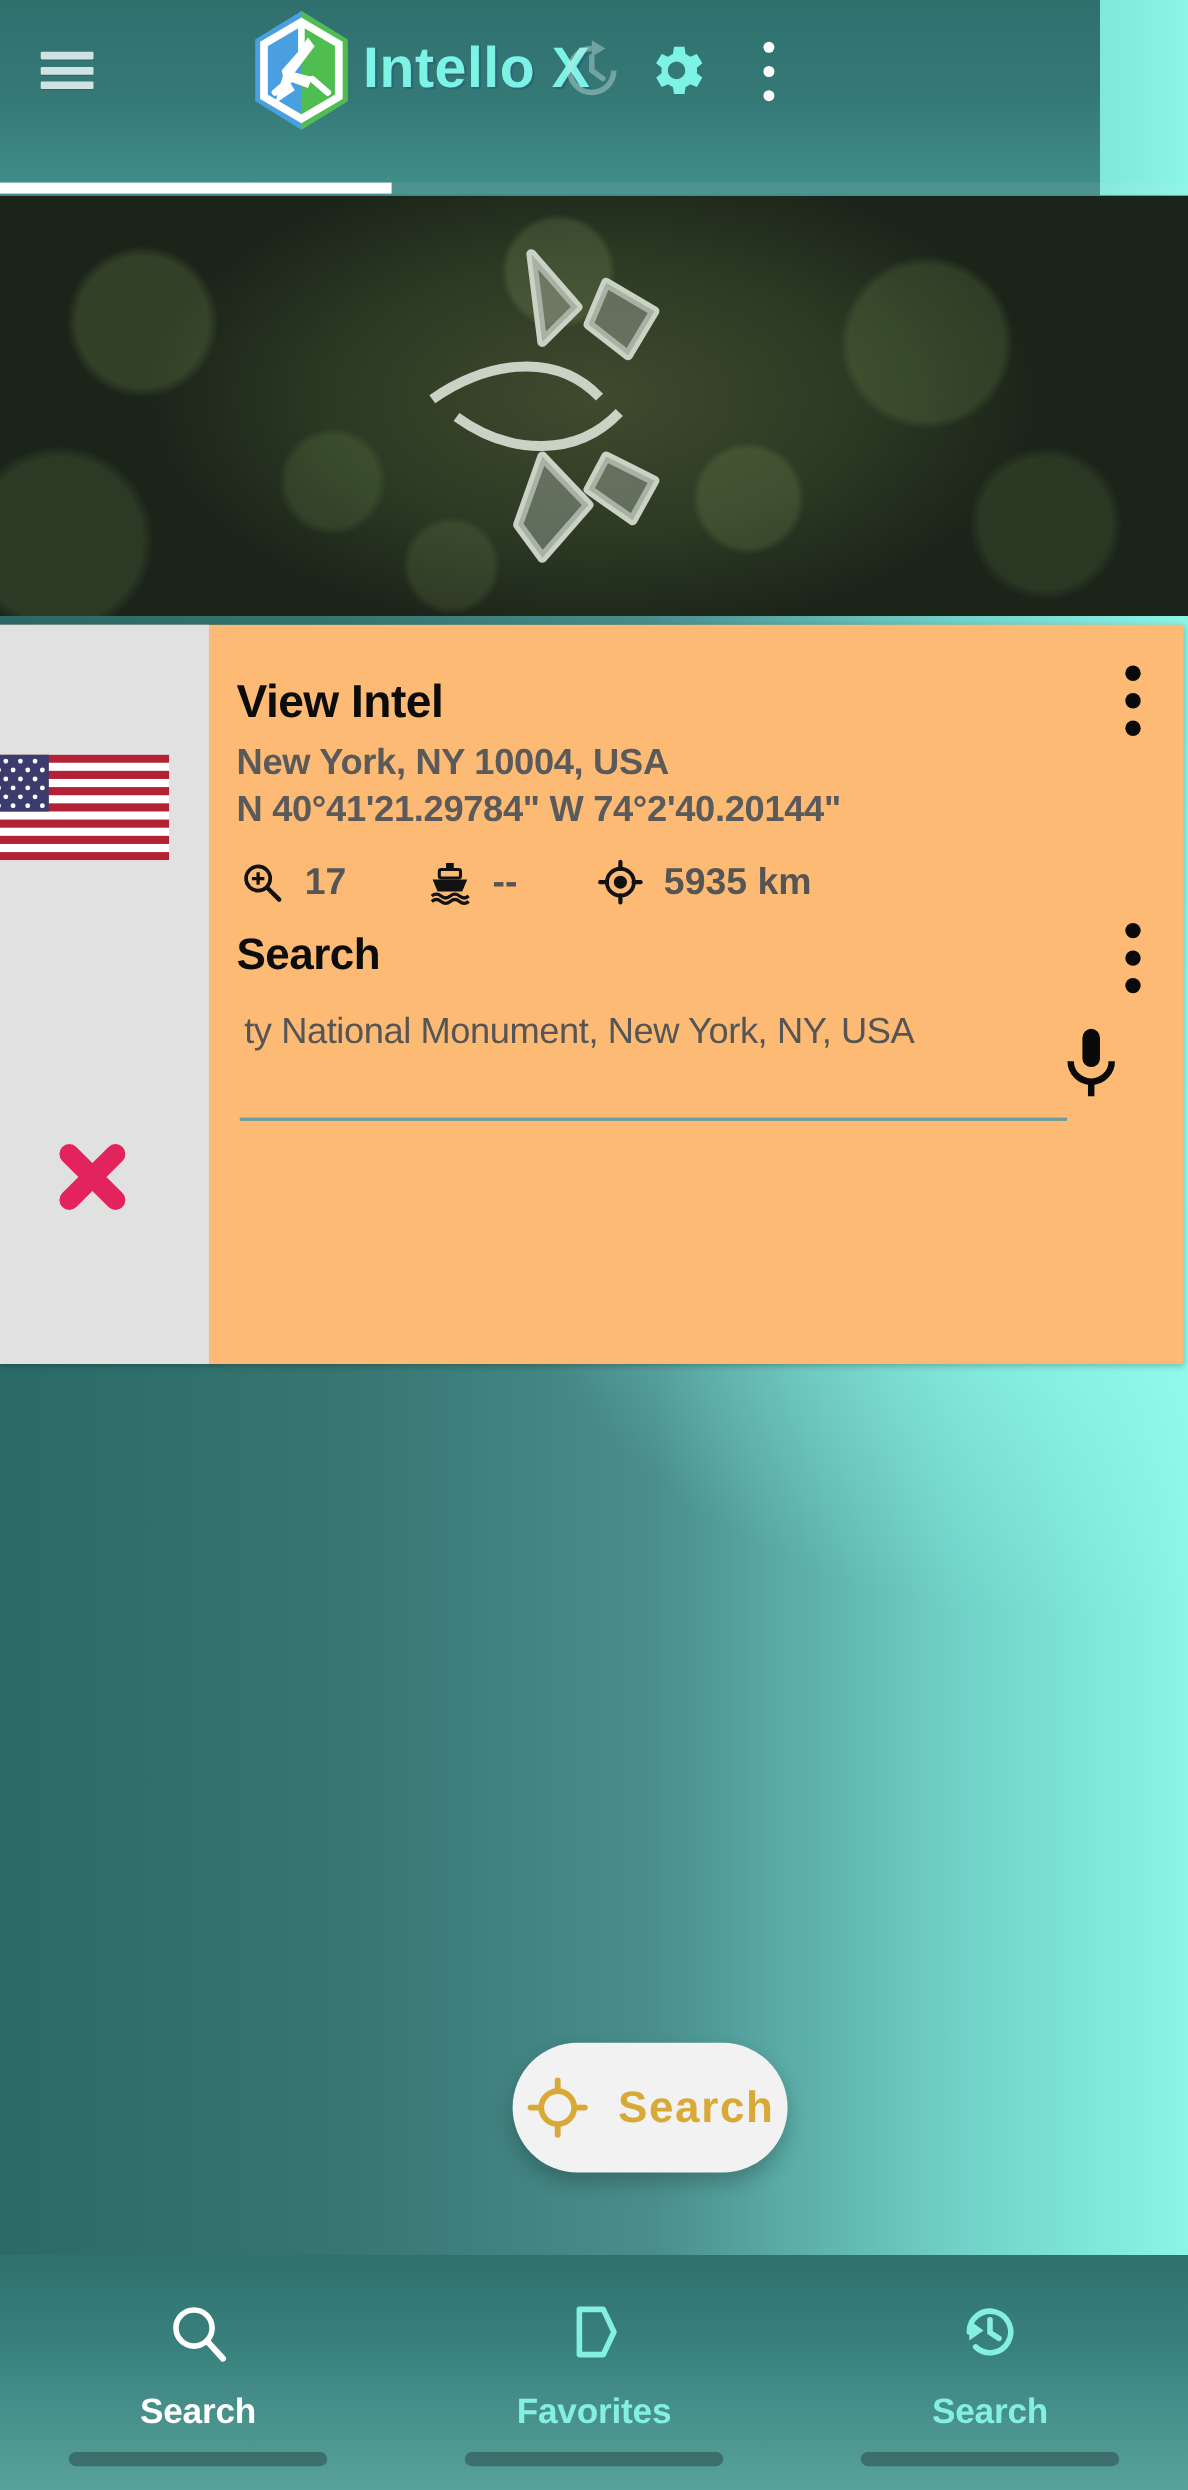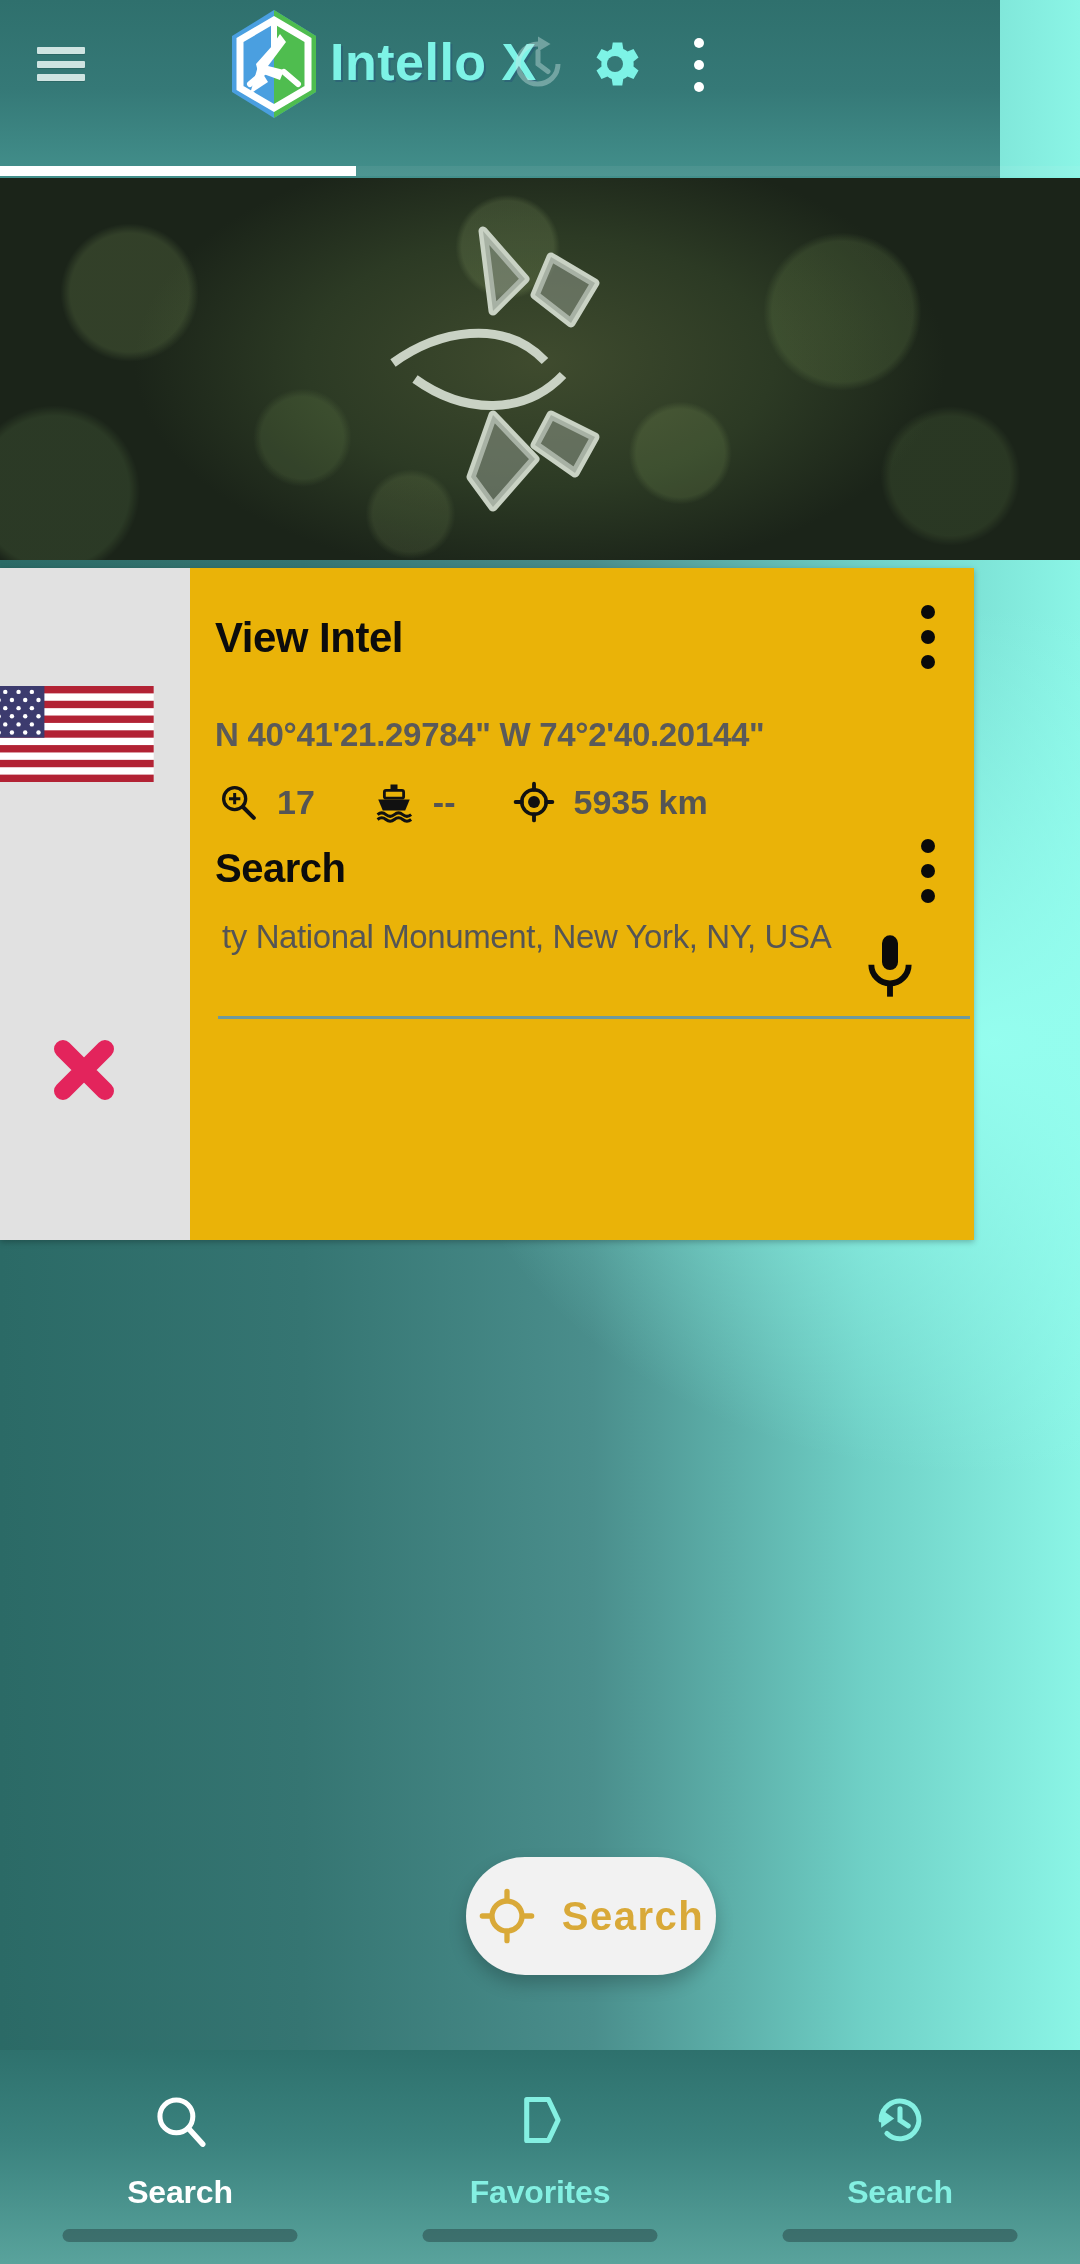--- a/index.html
+++ b/index.html
@@ -70,22 +70,22 @@
       radial-gradient(circle at 88% 78%, rgba(70,95,48,.24) 0 6%, transparent 7%),
       radial-gradient(circle at 38% 88%, rgba(130,155,85,.15) 0 5%, transparent 6%),
       radial-gradient(circle at 5% 82%, rgba(60,85,45,.3) 0 7%, transparent 8%);
     mix-blend-mode:screen;
   }
   #hero-glyph{ position:absolute; left:50%; top:50%; transform:translate(-50%,-50%);
      width:330px; height:300px; }
 
   
   #info-card{
-    position:absolute; left:0; top:568px; width:974px; height:672px;
-    background:#eab308; z-index:30; display:flex;
+    position:absolute; left:0; top:568px; width:1076px; height:672px;
+    background:#fdba74; z-index:30; display:flex;
     box-shadow:0 2px 6px rgba(0,0,0,.25);
   }
   #card-gutter{ width:190px; background:#e1e1e1; position:relative; flex:0 0 190px; }
   #flag-icon{ position:absolute; left:-65px; top:118px; width:255px; height:96px; }
   #clear-search-button{
     position:absolute; left:44px; top:1030px; width:80px; height:80px;
     display:flex; align-items:center; justify-content:center; z-index:35;
   }
   #card-body{ flex:1; position:relative; }
 
@@ -104,21 +104,21 @@
   #intel-address{
     position:absolute; left:25px; top:106px;
     font-size:33px; color:#5a5a5a; font-weight:bold; letter-spacing:-.3px;
   }
   #intel-coords{
     position:absolute; left:25px; top:148px;
     font-size:33px; color:#5a5a5a; font-weight:bold; letter-spacing:-.3px;
   }
   #metrics-row{
     position:absolute; left:25px; top:206px; height:56px;
-    display:flex; align-items:center;
+    display:flex; align-items:center;gap:15px;
   }
   .metric{ display:flex; align-items:center; }
   .metric .m-ico{ width:46px; height:46px; display:flex; align-items:center; justify-content:center; }
   .metric .m-val{ font-size:34px; color:#555; font-weight:bold; margin-left:16px; }
   #metric-zoom{ margin-right:56px; }
   #metric-vessel{ margin-right:56px; }
 
   #search-section-title{
     position:absolute; left:25px; top:278px;
     font-size:40px; font-weight:bold; color:#0c0c0c; letter-spacing:-.5px;
@@ -283,20 +283,21 @@
   <div id="card-body">
 
     <div id="view-intel-title">View Intel</div>
 
     <div class="kebab" id="intel-overflow">
       <i></i>
       <i></i>
       <i></i>
     </div>
 
+    <div id="intel-address">New York, NY 10004, USA</div>
     <div id="intel-coords">N 40°41'21.29784" W 74°2'40.20144"</div>
 
     <div id="metrics-row">
 
       <div class="metric" id="metric-zoom">
         <span class="m-ico">
           <svg viewBox="0 0 24 24" width="40" height="40">
             <circle cx="10" cy="10" r="6.6" fill="none" stroke="#111" stroke-width="2"></circle>
             <path d="M10 6.6 v6.8 M6.6 10 h6.8" stroke="#111" stroke-width="1.8"></path>
             <path d="M15 15 L21.5 21.5" stroke="#111" stroke-width="2.4" stroke-linecap="round"></path>

